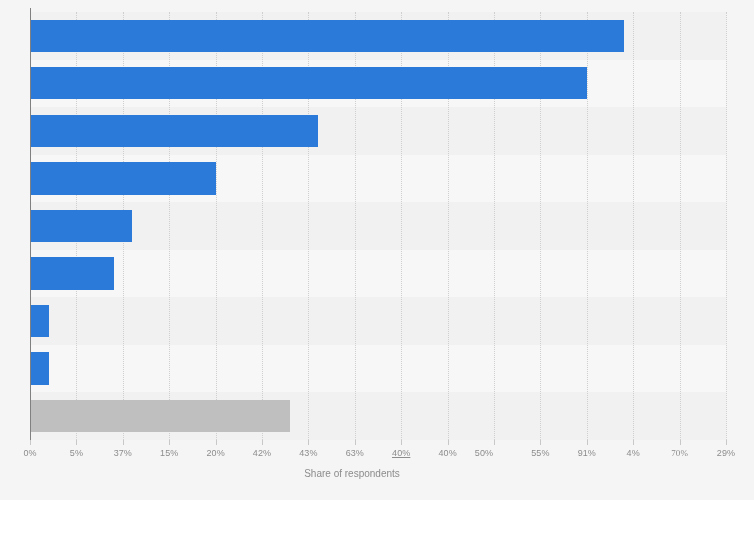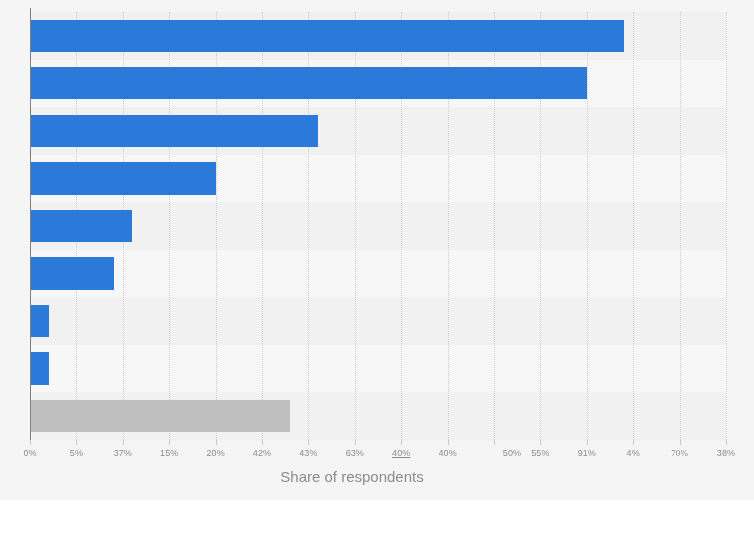--- a/index.html
+++ b/index.html
@@ -95,21 +95,21 @@
     color: #8c8c8c;
     white-space: nowrap;
     letter-spacing: 0.1px;
   }
   .axis-title {
     position: absolute;
     top: 468px;
     left: 0;
     width: 654px;
     text-align: center;
-    font-size: 15px;
+    font-size: 10px;
     color: #8c8c8c;
   }
   .axis-title-inner {
     display: inline-block;
     margin-left: 50px;
   }
 </style>
 </head>
 <body>
 
@@ -168,31 +168,31 @@
       <div class="tick-label" style="left: 262px;">42%</div>
       <div class="tick-mark" style="left: 308.4px;"></div>
       <div class="tick-label" style="left: 308.4px;">43%</div>
       <div class="tick-mark" style="left: 354.8px;"></div>
       <div class="tick-label" style="left: 354.8px;">63%</div>
       <div class="tick-mark" style="left: 401.2px;"></div>
       <div class="tick-label" style="left: 401.2px; text-decoration: underline;">40%</div>
       <div class="tick-mark" style="left: 447.6px;"></div>
       <div class="tick-label" style="left: 447.6px;">40%</div>
       <div class="tick-mark" style="left: 494px;"></div>
-      <div class="tick-label" style="left: 512px; text-align: center;">50%</div>
+      <div class="tick-label" style="left: 484px; text-align: center;">50%</div>
       <div class="tick-mark" style="left: 540.4px;"></div>
       <div class="tick-label" style="left: 540.4px;">55%</div>
       <div class="tick-mark" style="left: 586.8px;"></div>
       <div class="tick-label" style="left: 586.8px;">91%</div>
       <div class="tick-mark" style="left: 633.2px;"></div>
       <div class="tick-label" style="left: 633.2px;">4%</div>
       <div class="tick-mark" style="left: 679.6px;"></div>
       <div class="tick-label" style="left: 679.6px; font-family: Liberation Serif, serif;">70%</div>
       <div class="tick-mark" style="left: 726px;"></div>
-      <div class="tick-label" style="left: 726px;">38%</div>
+      <div class="tick-label" style="left: 726px;">29%</div>
     </div>
 
   <div class="axis-title">
     <span class="axis-title-inner">Share of respondents</span>
   </div>
 
   <div class="bottom-strip"></div>
 </div>
 
 </body></html>

